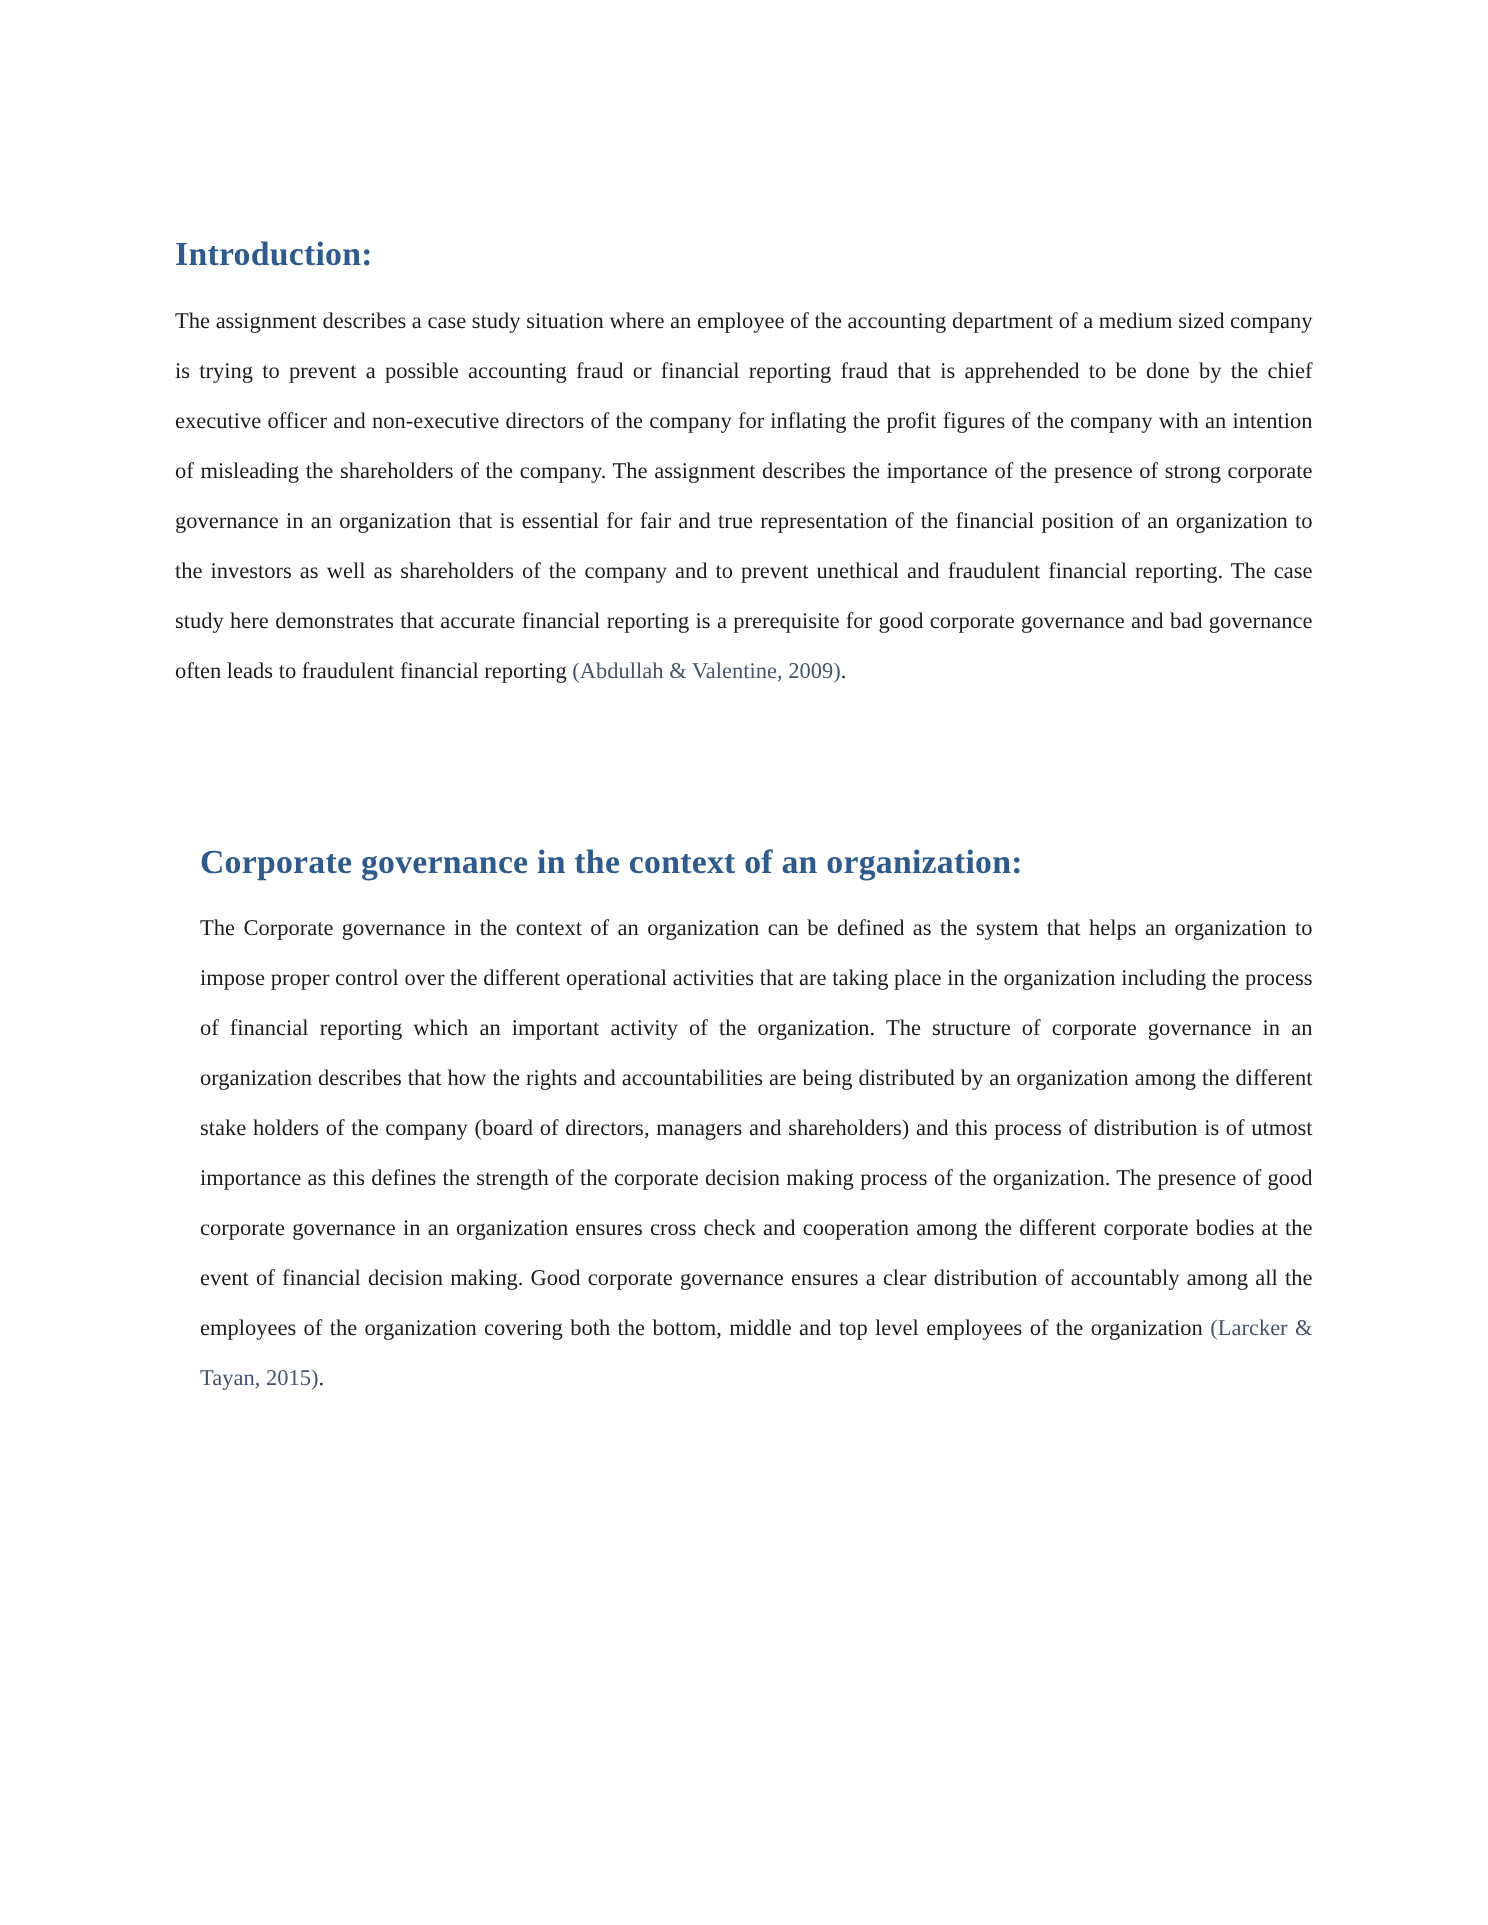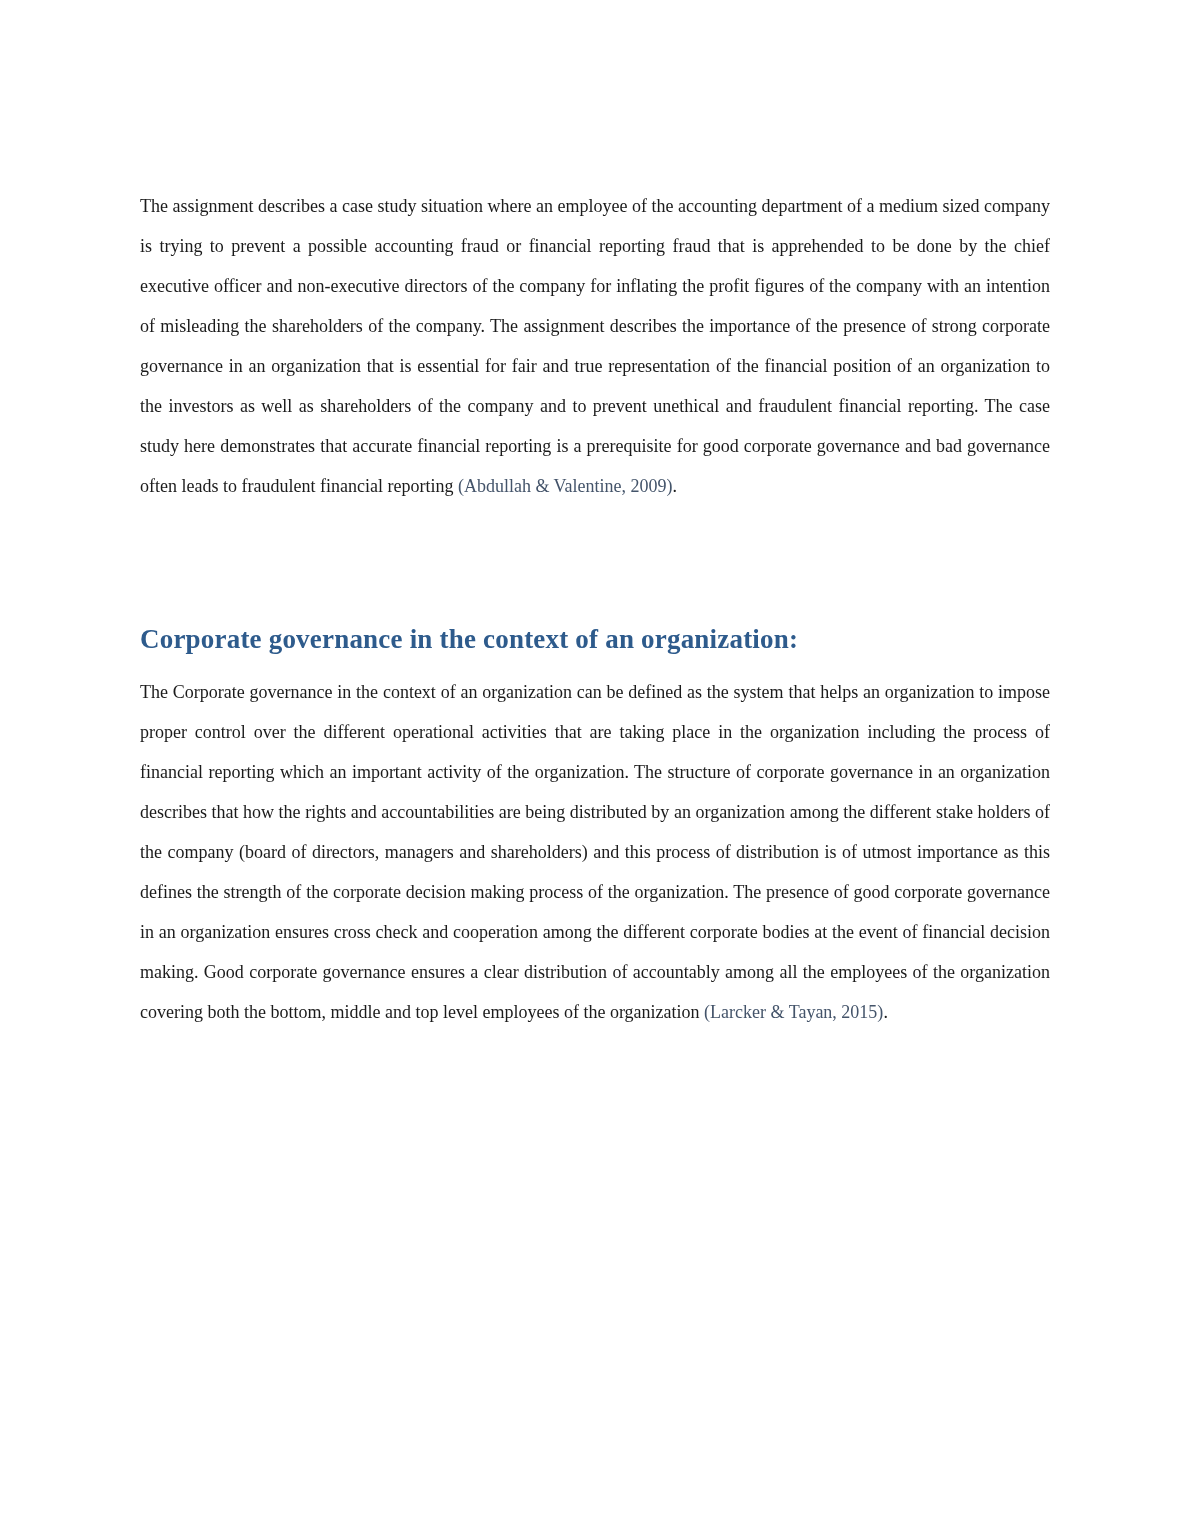--- a/index.html
+++ b/index.html
@@ -39,29 +39,31 @@
     font-size: 18px;
     line-height: 40px;
     color: #1b1b1b;
     text-align: justify;
   }
   .citation {
     color: #44546A;
   }
   .section + .section {
     margin-top: 116px;
+    margin-left: 20px;
   }
 </style>
 </head>
 <body>
 
 <div class="page">
   <div class="content">
 
     <div class="section">
+      <div class="section-heading">Introduction:</div>
       <p class="body-paragraph"><span>The assignment describes a case study situation where an employee of the accounting department of a medium sized company is trying to prevent a possible accounting fraud or financial reporting fraud that is apprehended to be done by the chief executive officer and non-executive directors of the company for inflating the profit figures of the company with an intention of misleading the shareholders of the company. The assignment describes the importance of the presence of strong corporate governance in an organization that is essential for fair and true representation of the financial position of an organization to the investors as well as shareholders of the company and to prevent unethical and fraudulent financial reporting. The case study here demonstrates that accurate financial reporting is a prerequisite for good corporate governance and bad governance often leads to fraudulent financial reporting </span><span class="citation">(Abdullah &amp; Valentine, 2009)</span><span>.</span></p>
     </div>
 
     <div class="section">
       <div class="section-heading">Corporate governance in the context of an organization:</div>
       <p class="body-paragraph"><span>The Corporate governance in the context of an organization can be defined as the system that helps an organization to impose proper control over the different operational activities that are taking place in the organization including the process of financial reporting which an important activity of the organization. The structure of corporate governance in an organization describes that how the rights and accountabilities are being distributed by an organization among the different stake holders of the company (board of directors, managers  and shareholders) and this process of distribution is of utmost importance as this defines the strength of the corporate decision making process of the organization. The presence of good corporate governance in an organization ensures cross check and cooperation among the different corporate bodies at the event of financial decision making. Good corporate governance ensures a clear distribution of accountably among all the employees of the organization covering both the bottom, middle and top level employees of the organization </span><span class="citation">(Larcker &amp; Tayan, 2015)</span><span>.</span></p>
     </div>
 
   </div>
 </div>

